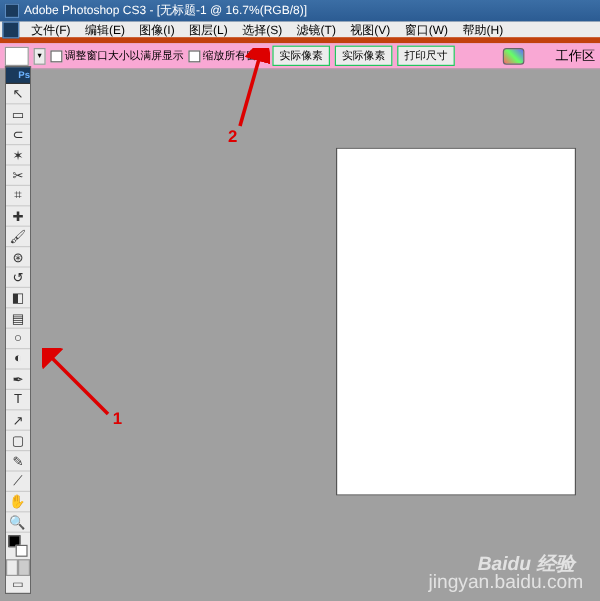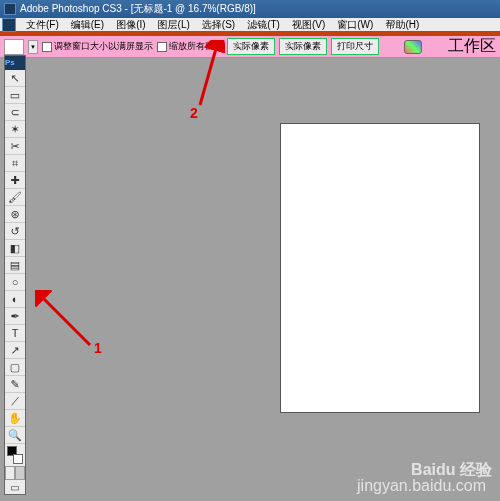--- a/index.html
+++ b/index.html
@@ -14,45 +14,45 @@
 .menubar .ps-btn { width: 14px; height: 14px; background: #1a3a5c; border: 1px solid #5a8abf; margin-right: 4px; }
 
 .optbar { height: 22px; background: #f9a8d4; display: flex; align-items: center; padding: 0 4px; border-bottom: 1px solid #999; gap: 4px; }
 .optbar .tool-preview { width: 20px; height: 16px; border: 1px solid #999; background: #fff; }
 .optbar .dd { width: 10px; height: 14px; border: 1px solid #999; background: #ececec; font-size: 7px; text-align: center; line-height: 12px; }
 .optbar .cb-lbl { font-size: 9px; display: flex; align-items: center; color: #000; }
 .optbar .cb { width: 10px; height: 10px; border: 1px solid #666; background: #fff; margin-right: 2px; }
 .optbar .btn { font-size: 9px; padding: 1px 5px; border: 1px solid #22c55e; background: #ececec; cursor: pointer; }
 .optbar .spacer { flex: 1; }
 .optbar .palette-icon { width: 18px; height: 14px; background: linear-gradient(45deg,#f66,#6f6,#66f); border: 1px solid #666; border-radius: 3px; }
-.optbar .right-lbl { font-size: 16px; margin-left: 22px; }
+.optbar .right-lbl { font-size: 11px; margin-left: 22px; }
 
 .workspace { position: absolute; top: 58px; left: 28px; right: 0; bottom: 0; background: #a0a0a0; }
 .canvas { position: absolute; top: 65px; right: 20px; width: 200px; height: 290px; background: #fff; border: 1px solid #555; }
 
 .toolbox { position: absolute; top: 55px; left: 4px; width: 22px; background: #ececec; border: 1px solid #666; }
-.toolbox .ps-head { height: 14px; background: #1a3a5c; color: #6db3ff; font-size: 8px; font-weight: bold; text-align: left; line-height: 14px; border-bottom: 1px solid #333; }
+.toolbox .ps-head { height: 14px; background: #1a3a5c; color: #6db3ff; font-size: 8px; font-weight: bold; text-align: right; line-height: 14px; border-bottom: 1px solid #333; }
 .toolbox .tool { width: 20px; height: 17px; display: flex; align-items: center; justify-content: center; border-bottom: 1px solid #ccc; cursor: pointer; font-size: 11px; color: #333; }
 .toolbox .swatch { width: 20px; height: 22px; position: relative; }
 .toolbox .swatch .fg { position: absolute; top: 2px; left: 2px; width: 10px; height: 10px; background: #000; border: 1px solid #666; }
 .toolbox .swatch .bg { position: absolute; bottom: 2px; right: 2px; width: 10px; height: 10px; background: #fff; border: 1px solid #666; }
 .toolbox .mask { width: 20px; height: 14px; display: flex; }
 .toolbox .mask div { flex: 1; height: 100%; }
 .toolbox .screen { width: 20px; height: 14px; display: flex; align-items: center; justify-content: center; font-size: 10px; color: #333; }
 
 .arrow { position: absolute; pointer-events: none; }
 .arrow-1 { top: 290px; left: 35px; width: 60px; height: 60px; }
 .arrow-1 svg { width: 100%; height: 100%; }
 .label-1 { position: absolute; top: 340px; left: 94px; font-size: 14px; color: #d00; font-weight: bold; }
 
 .arrow-2 { top: 40px; left: 195px; width: 30px; height: 70px; }
 .arrow-2 svg { width: 100%; height: 100%; }
 .label-2 { position: absolute; top: 105px; left: 190px; font-size: 14px; color: #d00; font-weight: bold; }
 
-.watermark { position: absolute; bottom: 20px; right: 8px; color: #fff; opacity: 0.7; font-size: 16px; font-weight: bold; }
+.watermark { position: absolute; bottom: 20px; right: 21px; color: #fff; opacity: 0.7; font-size: 16px; font-weight: bold; font-style: italic; }
 .watermark-sub { position: absolute; bottom: 6px; right: 14px; color: #fff; opacity: 0.7; font-size: 16px; }
 </style>
 </head>
 <body>
 
 <div class="titlebar">
   <div class="ps-icon"></div>
   <div class="title">Adobe Photoshop CS3 - [无标题-1 @ 16.7%(RGB/8)]</div>
 </div>
 

